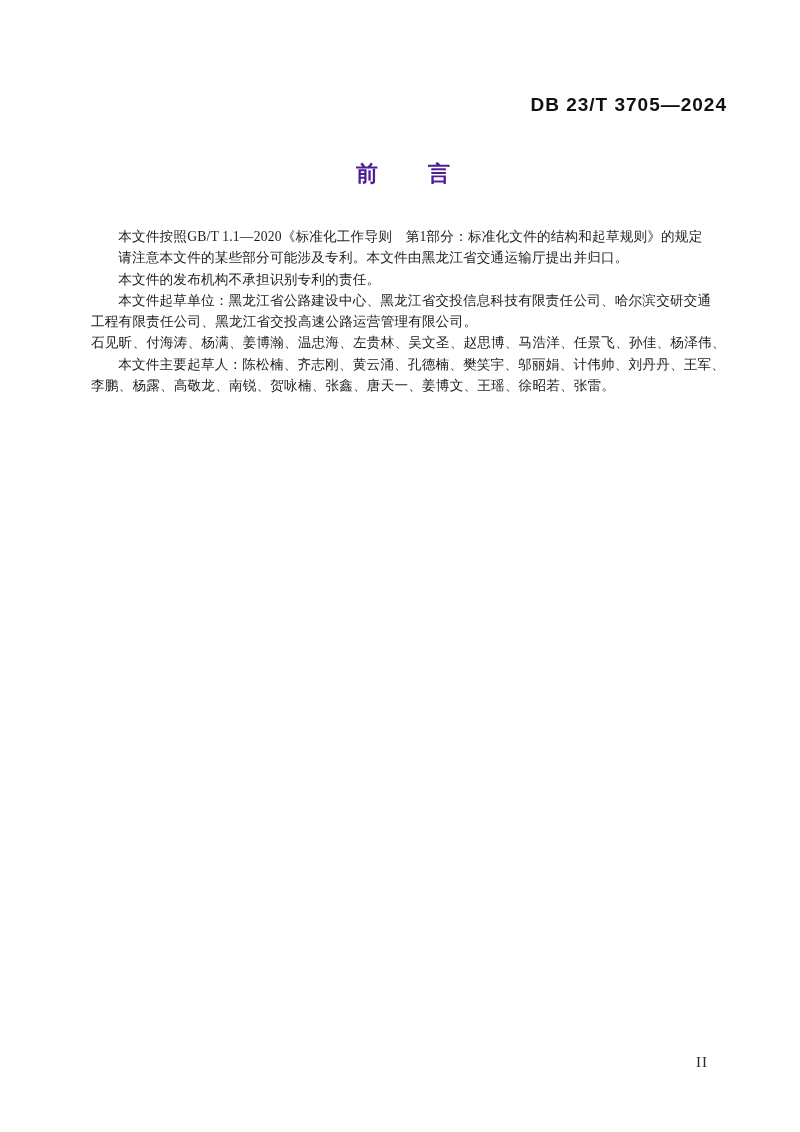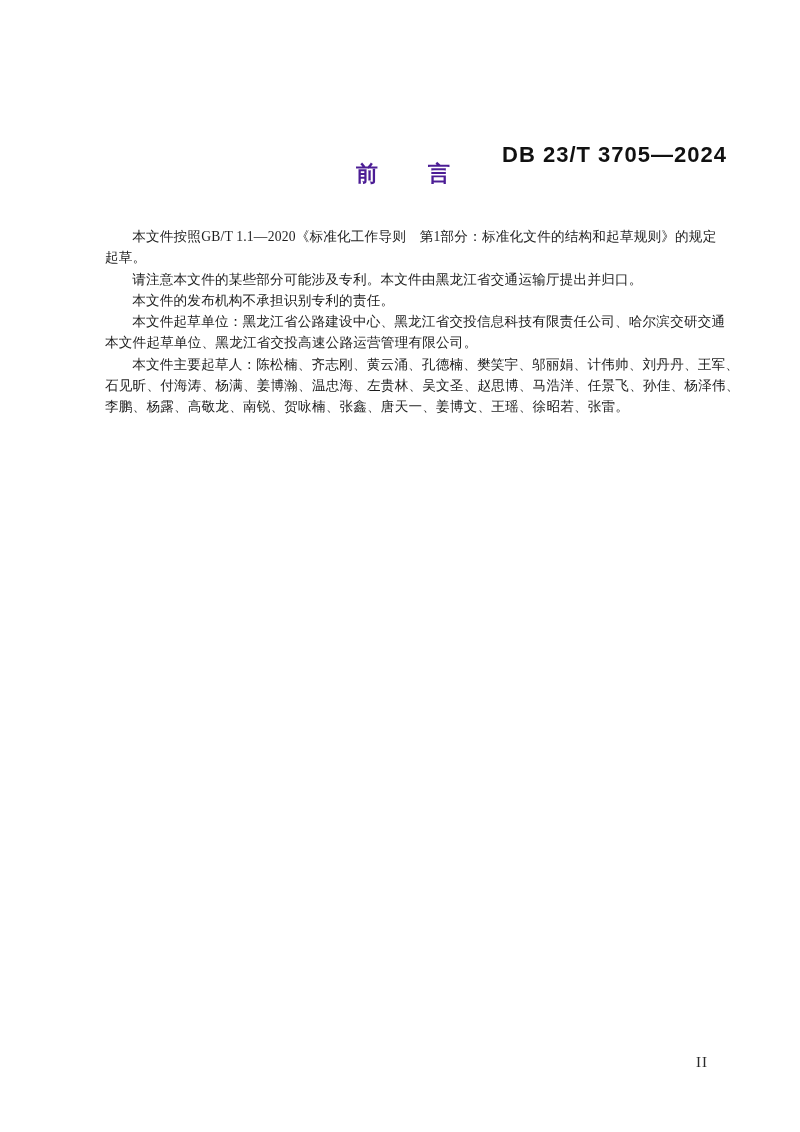--- a/index.html
+++ b/index.html
@@ -13,39 +13,38 @@
   }
   .page {
     position: absolute; inset: 0;
     background: #ffffff;
   }
   .doc-number {
     position: absolute;
     top: 94px; right: 73px;
     font-family: "Liberation Sans", "DejaVu Sans", sans-serif;
     font-weight: 600;
-    font-size: 22px;
+    font-size: 19px;
     letter-spacing: 1px;
     color: #111111;
     white-space: nowrap;
-    margin-top: 48px;
   }
   .foreword-title {
     position: absolute;
     top: 159px; left: 4px; width: 100%;
     text-align: center;
     font-family: "Liberation Sans", "DejaVu Sans", sans-serif;
     font-weight: 600;
     font-size: 22px;
     color: #4c1d95;
     letter-spacing: 2px;
   }
   .body-text {
     position: absolute;
-    left: 105px; top: 226px;
+    left: 91px; top: 226px;
     width: 612px;
     font-size: 13.6px;
     line-height: 21.3px;
     color: #1c1c1c;
   }
   .para-line {
     white-space: nowrap;
     letter-spacing: 0.2px;
   }
   .para-line.indent { text-indent: 2em; }
@@ -61,25 +60,24 @@
 <body>
 
 <div class="page">
 
   <div class="doc-number">DB 23/T 3705—2024</div>
 
   <div class="foreword-title">前　　言</div>
 
   <div class="body-text" id="foreword-body">
       <div class="para-line indent">本文件按照GB/T 1.1—2020《标准化工作导则　第1部分：标准化文件的结构和起草规则》的规定</div>
-      <div class="para-line">起草。</div>
       <div class="para-line indent">请注意本文件的某些部分可能涉及专利。本文件由黑龙江省交通运输厅提出并归口。</div>
       <div class="para-line indent">本文件的发布机构不承担识别专利的责任。</div>
       <div class="para-line indent">本文件起草单位：黑龙江省公路建设中心、黑龙江省交投信息科技有限责任公司、哈尔滨交研交通</div>
-      <div class="para-line">本文件起草单位、黑龙江省交投高速公路运营管理有限公司。</div>
+      <div class="para-line">工程有限责任公司、黑龙江省交投高速公路运营管理有限公司。</div>
+      <div class="para-line">石见昕、付海涛、杨满、姜博瀚、温忠海、左贵林、吴文圣、赵思博、马浩洋、任景飞、孙佳、杨泽伟、</div>
       <div class="para-line indent">本文件主要起草人：陈松楠、齐志刚、黄云涌、孔德楠、樊笑宇、邬丽娟、计伟帅、刘丹丹、王军、</div>
-      <div class="para-line">石见昕、付海涛、杨满、姜博瀚、温忠海、左贵林、吴文圣、赵思博、马浩洋、任景飞、孙佳、杨泽伟、</div>
       <div class="para-line">李鹏、杨露、高敬龙、南锐、贺咏楠、张鑫、唐天一、姜博文、王瑶、徐昭若、张雷。</div>
     </div>
 
   <div class="page-number">II</div>
 
 </div>
 
 </body></html>

